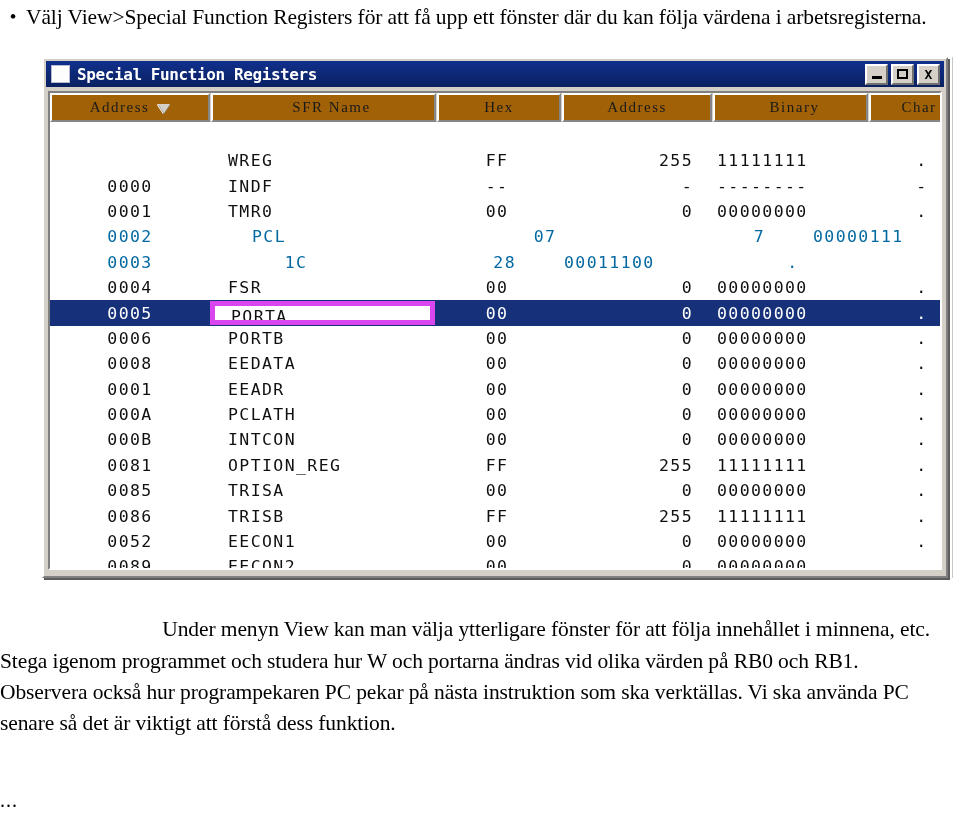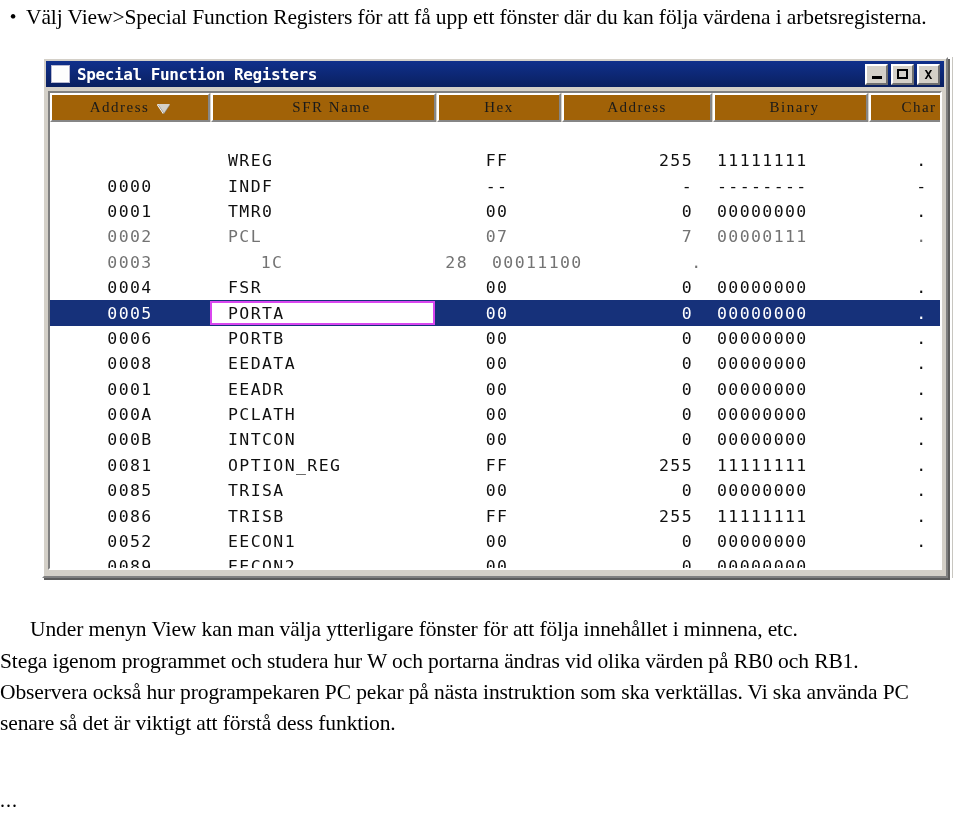--- a/index.html
+++ b/index.html
@@ -43,20 +43,21 @@
   .para {
     position: absolute;
     font-size: 21.5px;
     line-height: 31px;
     letter-spacing: -0.1px;
   }
   .para-under {
     left: 30px;
     top: 614px;
     width: 900px;
+    text-align: right;
   }
   .para-stega {
     left: 0px;
     top: 646px;
     width: 946px;
   }
   .para-dots {
     left: 0px;
     top: 789px;
     font-size: 20px;
@@ -225,37 +226,37 @@
   .row {
     display: flex;
     height: 25.4px;
     align-items: center;
     font-family: "DejaVu Sans Mono", "Liberation Mono", monospace;
     font-size: 16.5px;
     letter-spacing: 1.4px;
     color: #101010;
     white-space: nowrap;
   }
-  .row.changed { color: #737373; }
+  .row.changed { color: #0369a1; gap: 24px; }
   .row.selected {
     background: #16317a;
     color: #ffffff;
   }
   .cell { flex: 0 0 auto; overflow: hidden; }
   .c-addr   { width: 160px; text-align: center; }
   .c-name   { width: 225px; padding-left: 18px; box-sizing: border-box; text-align: left; }
   .c-hex    { width: 124px; text-align: center; }
   .c-dec    { width: 150px; text-align: right; padding-right: 16px; box-sizing: border-box; }
   .c-bin    { width: 155px; text-align: left; padding-left: 8px; }
   .c-char   { width: 100px; text-align: center; }
 
   .row.selected .c-name {
     background: #ffffff;
     color: #101010;
-    border: 2px solid #d946ef;
+    border: 5px solid #d946ef;
     height: 24px;
     line-height: 22px;
     box-sizing: border-box;
     padding-left: 16px;
   }
 </style>
 </head>
 <body>
 
 <div class="doc-bullet-row">

